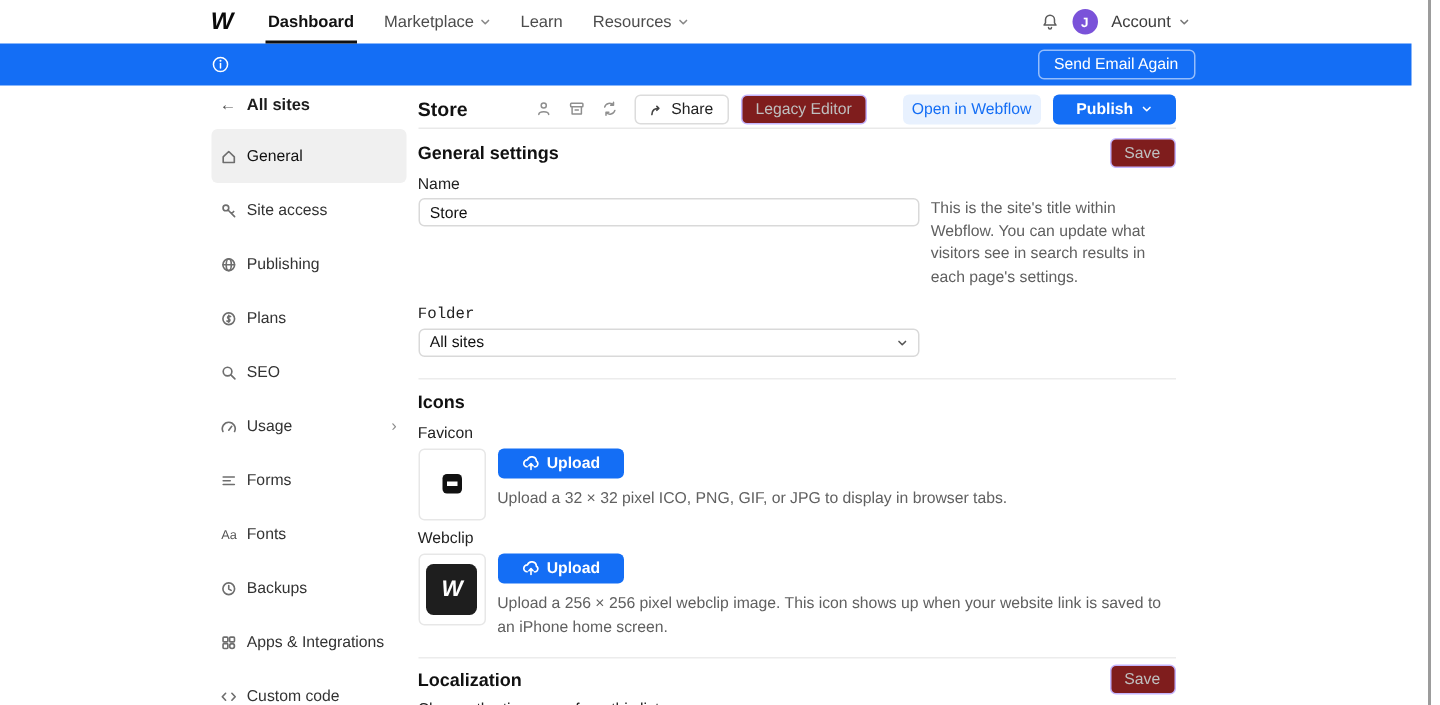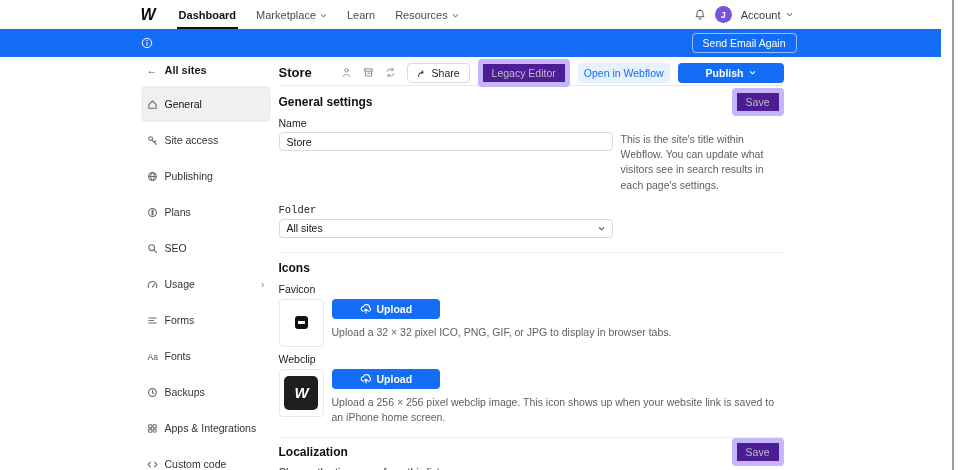--- a/index.html
+++ b/index.html
@@ -42,23 +42,23 @@
   .side-badge { margin-left:4px; background:var(--badge-bg,#E0EDFF); color:var(--badge-text,#2D62E8); font-size:8.5px; padding:1px 6px; border-radius:8px; }
 
   .main { margin-left:8px; width:505px; }
   .main-header { display:flex; align-items:center; height:26px; border-bottom:1px solid #e9e9e9; }
   .site-title { font-size:13px; font-weight:700; color:#111; }
   .header-actions { margin-left:auto; display:flex; align-items:center; gap:8px; }
   .hdr-icon { width:16px; height:14px; display:flex; align-items:center; justify-content:center; cursor:pointer; }
   .hdr-icon svg { width:11px; height:11px; stroke:#8f8f8f; fill:none; stroke-width:1; stroke-linecap:round; stroke-linejoin:round; }
   .btn { font-family:inherit; font-size:10.5px; border-radius:4px; cursor:pointer; display:inline-flex; align-items:center; gap:5px; }
   .btn-outline { background:#fff; border:1px solid #dcdcdc; color:#222; padding:3px 9px; }
-  .btn-disabled { background:#4c1d95; border:5px solid #c4b5fd; color:#bfbfbf; padding:3px 9px; }
-  .btn-soft { background:var(--accent-soft,#E8F1FE); border:none; color:var(--accent,#146EF5); padding:4px 6px; }
-  .btn-primary { background:var(--accent,#146EF5); border:none; color:#fff; padding:4px 28px; font-weight:600; }
+  .btn-disabled { background:#7f1d1d; border:1px solid #c4b5fd; color:#bfbfbf; padding:3px 9px; }
+  .btn-soft { background:var(--accent-soft,#E8F1FE); border:none; color:var(--accent,#146EF5); padding:4px 6px;margin-left:16px; }
+  .btn-primary { background:var(--accent,#146EF5); border:none; color:#fff; padding:4px 16px; font-weight:600; }
   .share-icn svg, .pub-chev svg, .acct-chev svg { display:block; }
 
   .section-head { display:flex; align-items:center; margin-top:8px; height:16px; }
   .section-title { font-size:12px; font-weight:700; color:#111; }
   .save-slot { margin-left:auto; }
 
   .field-label { font-size:10.5px; color:#222; line-height:12px; display:block; margin-top:7px; margin-bottom:3px; }
   .flex-row { display:flex; align-items:flex-start; }
   .text-input { width:334px; height:19px; border:1px solid #d9d9d9; border-radius:4px; padding:0 7px; font-size:10.5px; font-family:inherit; color:#111; background:#fff; }
   .select { width:334px; height:19px; border:1px solid #d9d9d9; border-radius:4px; padding:0 7px; font-size:10.5px; color:#111; background:#fff; display:flex; align-items:center; justify-content:space-between; cursor:pointer; }

